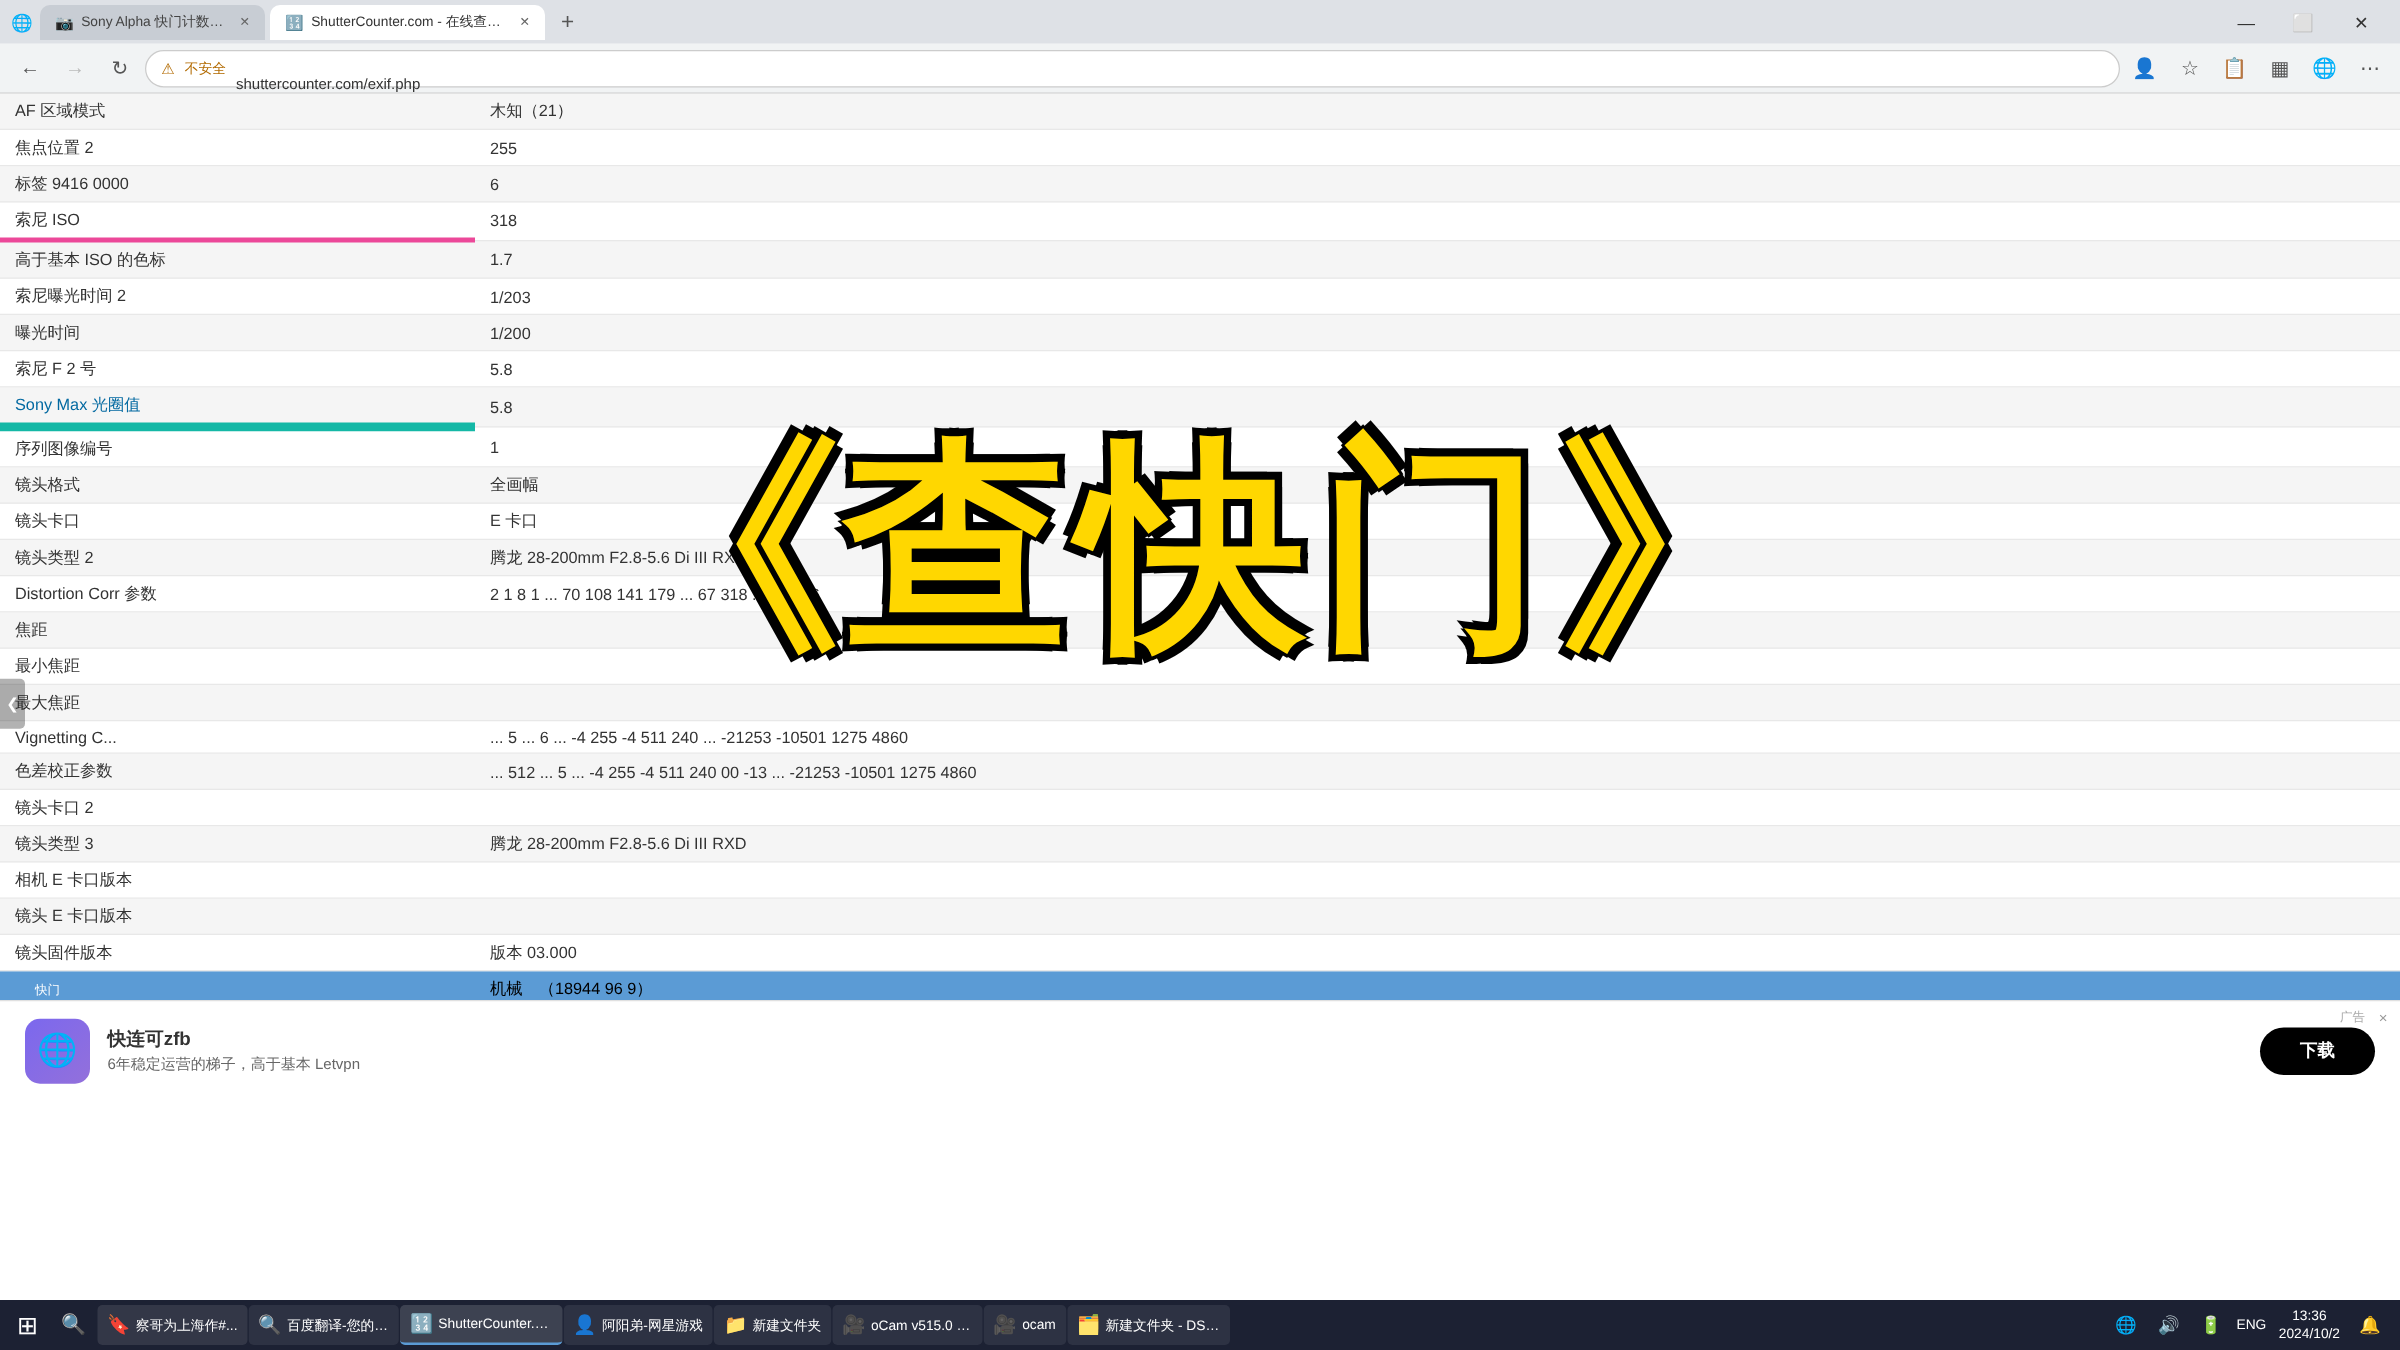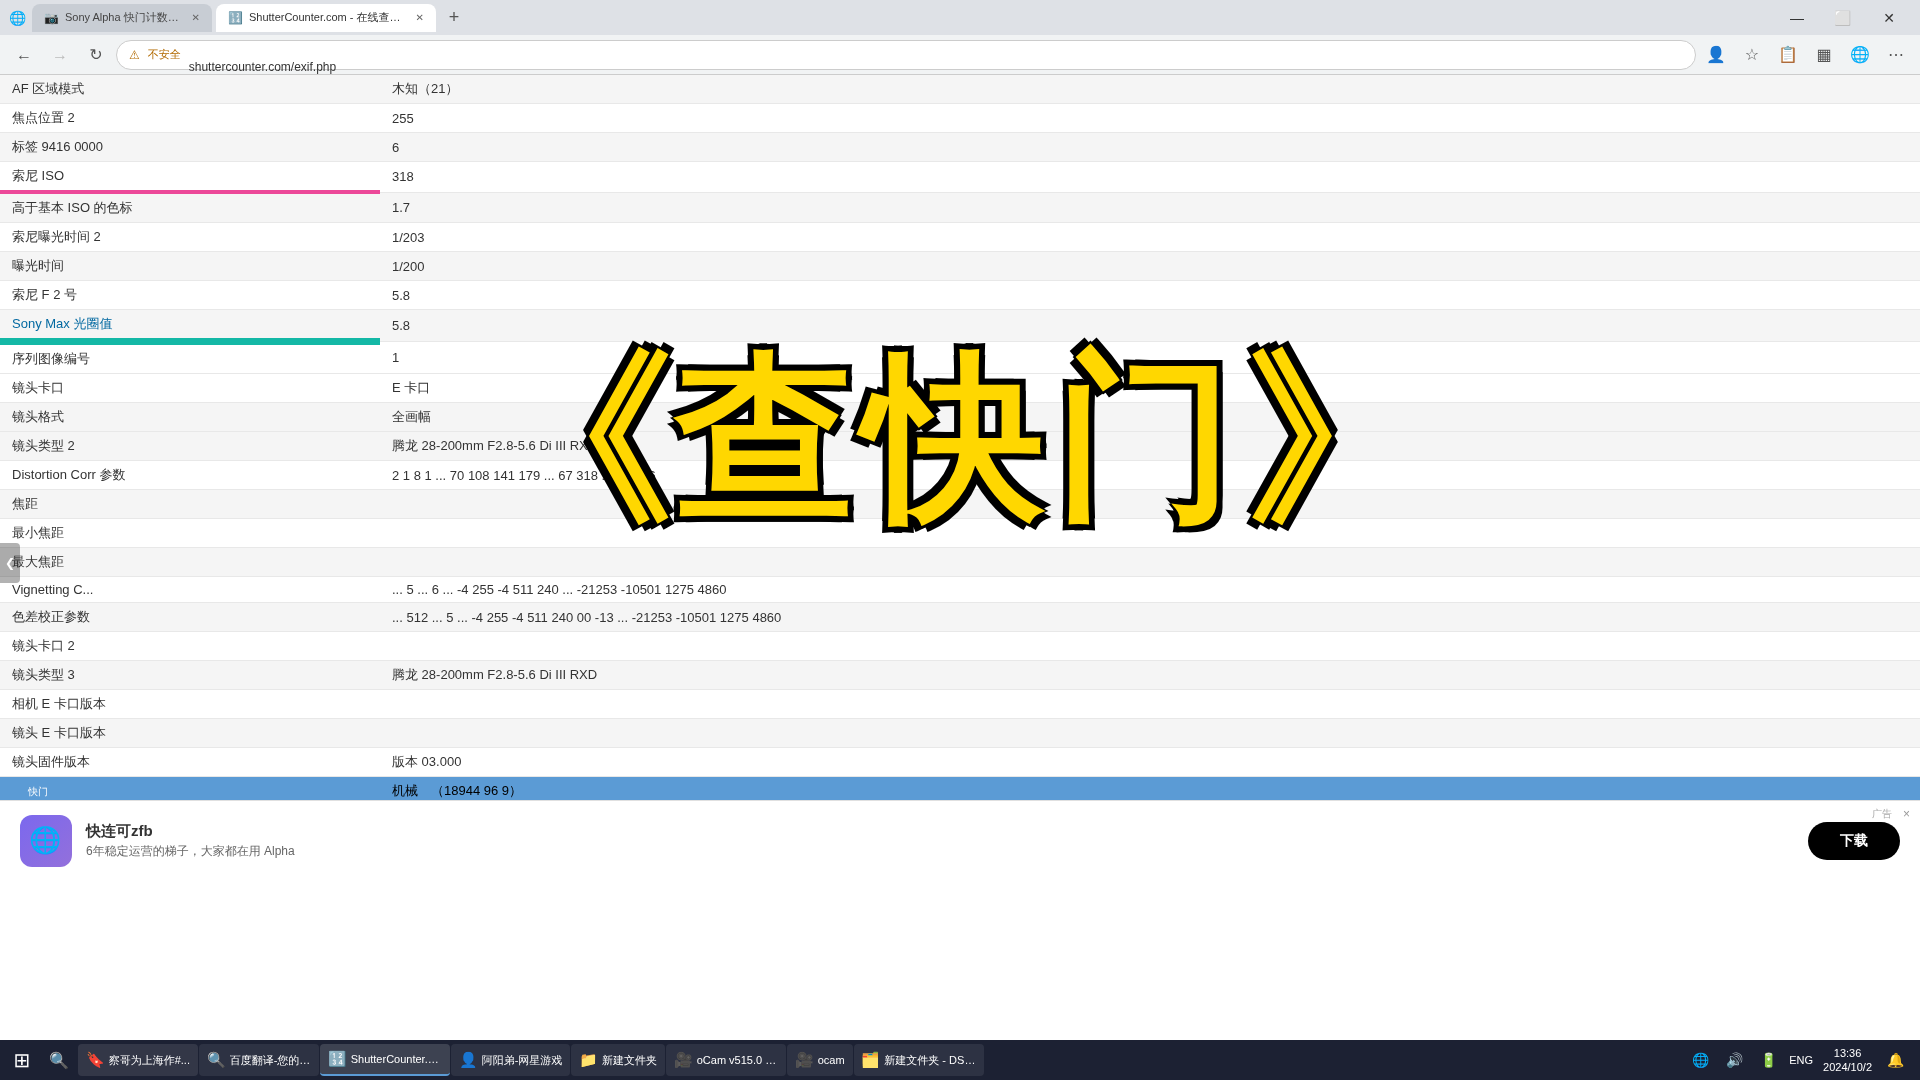--- a/index.html
+++ b/index.html
@@ -93,27 +93,27 @@
             <td style="padding:5px 12px; border-bottom:1px solid #e8e8e8; color:#333; font-size:13px;">5.8</td>
           </tr>
           <tr style="background:#f5f5f5;">
             <td style="width:380px; padding:5px 12px; border-bottom:7px solid #14b8a6; color:#0369a1; font-size:13px;">Sony Max 光圈值</td>
             <td style="padding:5px 12px; border-bottom:1px solid #e8e8e8; color:#333; font-size:13px;">5.8</td>
           </tr>
           <tr style="background:#fff;">
             <td style="width:380px; padding:5px 12px; border-bottom:1px solid #e8e8e8; color:#333; font-size:13px;">序列图像编号</td>
             <td style="padding:5px 12px; border-bottom:1px solid #e8e8e8; color:#333; font-size:13px;">1</td>
           </tr>
+          <tr style="background:#f5f5f5;">
+            <td style="width:380px; padding:5px 12px; border-bottom:1px solid #e8e8e8; color:#333; font-size:13px;">镜头格式</td>
+            <td style="padding:5px 12px; border-bottom:1px solid #e8e8e8; color:#333; font-size:13px;">全画幅</td>
+          </tr>
           <tr style="background:#fff;">
             <td style="width:380px; padding:5px 12px; border-bottom:1px solid #e8e8e8; color:#333; font-size:13px;">镜头卡口</td>
             <td style="padding:5px 12px; border-bottom:1px solid #e8e8e8; color:#333; font-size:13px;">E 卡口</td>
-          </tr>
-          <tr style="background:#f5f5f5;">
-            <td style="width:380px; padding:5px 12px; border-bottom:1px solid #e8e8e8; color:#333; font-size:13px;">镜头格式</td>
-            <td style="padding:5px 12px; border-bottom:1px solid #e8e8e8; color:#333; font-size:13px;">全画幅</td>
           </tr>
           <tr style="background:#f5f5f5;">
             <td style="width:380px; padding:5px 12px; border-bottom:1px solid #e8e8e8; color:#333; font-size:13px;">镜头类型 2</td>
             <td style="padding:5px 12px; border-bottom:1px solid #e8e8e8; color:#333; font-size:13px;">腾龙 28-200mm F2.8-5.6 Di III RXD</td>
           </tr>
           <tr style="background:#fff;">
             <td style="width:380px; padding:5px 12px; border-bottom:1px solid #e8e8e8; color:#333; font-size:13px;">Distortion Corr 参数</td>
             <td style="padding:5px 12px; border-bottom:1px solid #e8e8e8; color:#333; font-size:13px;">2 1 8 1 ... 70 108 141 179 ... 67 318 ... 33 496</td>
           </tr>
           <tr style="background:#f5f5f5;">
@@ -181,21 +181,21 @@
     <div style="position:absolute; left:0; bottom:30%; background:rgba(0,0,0,0.3); color:#fff; width:20px; height:40px; display:flex; align-items:center; justify-content:center; cursor:pointer; border-radius:0 4px 4px 0; font-size:12px;">❮</div>
 
   </div>
 
   <div style="position:relative; background:#fff; border-top:1px solid #e0e0e0; height:80px; display:flex; align-items:center; padding:0 20px; gap:14px;">
     <span style="position:absolute; right:10px; top:6px; font-size:12px; color:#999; cursor:pointer;">×</span>
     <span style="position:absolute; right:28px; top:6px; font-size:10px; color:#aaa;">广告</span>
     <div style="width:52px; height:52px; background:linear-gradient(135deg, #7b68ee, #9370db); border-radius:12px; display:flex; align-items:center; justify-content:center; font-size:26px; flex-shrink:0;">🌐</div>
     <div style="flex:1;">
       <div style="font-size:15px; font-weight:bold; color:#333;">快连可zfb</div>
-      <div style="font-size:12px; color:#666; margin-top:2px;">6年稳定运营的梯子，大家都在用 Alpha</div>
+      <div style="font-size:12px; color:#666; margin-top:2px;">6年稳定运营的梯子，高于基本 Letvpn</div>
     </div>
     <button style="background:#000000; color:#fff; border:none; padding:10px 32px; border-radius:22px; font-size:14px; cursor:pointer; font-weight:bold; white-space:nowrap;">下载</button>
   </div>
 
 </div>
 
 <div style="position:fixed; bottom:0; left:0; right:0; height:40px; background:#1c2133; display:flex; align-items:center; padding:0 4px; gap:1px; z-index:50;">
 
   <button style="background:none; border:none; cursor:pointer; width:36px; height:36px; display:flex; align-items:center; justify-content:center; border-radius:4px; font-size:20px; color:#fff;">⊞</button>
 

